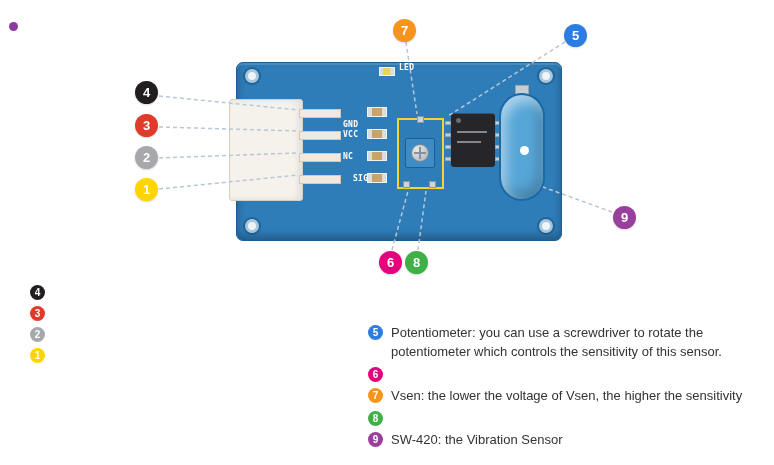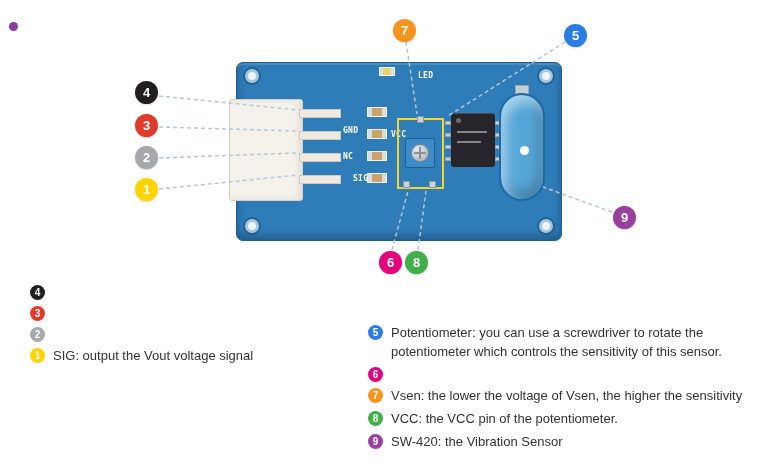--- a/index.html
+++ b/index.html
@@ -119,32 +119,32 @@
     <div class="hole" style="left:302px;top:6px;"></div>
     <div class="hole" style="left:8px;  top:156px;"></div>
     <div class="hole" style="left:302px;top:156px;"></div>
 
     <div class="connector"></div>
     <div class="cpin" style="top:46px;"></div>
     <div class="cpin" style="top:68px;"></div>
     <div class="cpin" style="top:90px;"></div>
     <div class="cpin" style="top:112px;"></div>
 
-    <span class="silk" style="left:106px;top:63px;text-align:center;">GND</span>
-    <span class="silk" style="left:106px;top:67px;margin-left:48px;">VCC</span>
+    <span class="silk" style="left:106px;top:57px;text-align:center;">GND</span>
+    <span class="silk" style="left:106px;top:67px;">VCC</span>
     <span class="silk" style="left:106px;top:89px;">NC</span>
     <span class="silk" style="left:116px;top:111px;">SIG</span>
 
     <div class="smd" style="left:130px;top:44px;"></div>
     <div class="smd" style="left:130px;top:66px;"></div>
     <div class="smd" style="left:130px;top:88px;"></div>
     <div class="smd" style="left:130px;top:110px;"></div>
 
     <div class="smd led" style="left:142px;top:4px;"></div>
-    <span class="silk" style="left:162px;top:8px;margin-left:19px;">LED</span>
+    <span class="silk" style="left:162px;top:0;">LED</span>
 
     <div class="pot-outline" style="border-color: rgb(246, 211, 45);"></div>
     <div class="mpin" style="left:180px;top:53px;"></div>
     <div class="mpin" style="left:166px;top:118px;"></div>
     <div class="mpin" style="left:192px;top:118px;"></div>
     <div class="pot-body"></div>
     <div class="pot-screw"></div>
 
     <div class="ic-pin" style="left:208px;top:58px;"></div>
     <div class="ic-pin" style="left:208px;top:70px;"></div>
@@ -192,39 +192,37 @@
       <span class="lbadge" style="background: rgb(34, 30, 31);">4</span>
     </div>
     <div class="lrow">
       <span class="lbadge" style="background: rgb(224, 58, 42);">3</span>
     </div>
     <div class="lrow">
       <span class="lbadge" style="background: rgb(166, 168, 171);">2</span>
     </div>
     <div class="lrow">
       <span class="lbadge" style="background: rgb(255, 212, 0);">1</span>
-      <span class="ltext">SIG: output the Vout voltage signal</span>
     </div>
   </div>
 
   <div class="legend legend-right">
     <div class="lrow">
       <span class="lbadge" style="background: rgb(43, 125, 225);">5</span>
       <span class="ltext">Potentiometer: you can use a screwdriver to rotate the potentiometer which controls the sensitivity of this sensor.</span>
     </div>
     <div class="lrow">
       <span class="lbadge" style="background: rgb(229, 0, 125);">6</span>
     </div>
     <div class="lrow">
       <span class="lbadge" style="background: rgb(247, 148, 30);">7</span>
       <span class="ltext">Vsen: the lower the voltage of Vsen, the higher the sensitivity</span>
     </div>
     <div class="lrow">
       <span class="lbadge" style="background: rgb(63, 175, 71);">8</span>
-      <span class="ltext">VCC: the VCC pin of the potentiometer.</span>
     </div>
     <div class="lrow">
       <span class="lbadge" style="background: rgb(153, 64, 159);">9</span>
       <span class="ltext">SW-420: the Vibration Sensor</span>
     </div>
   </div>
 
 </div>
 
 </body></html>

